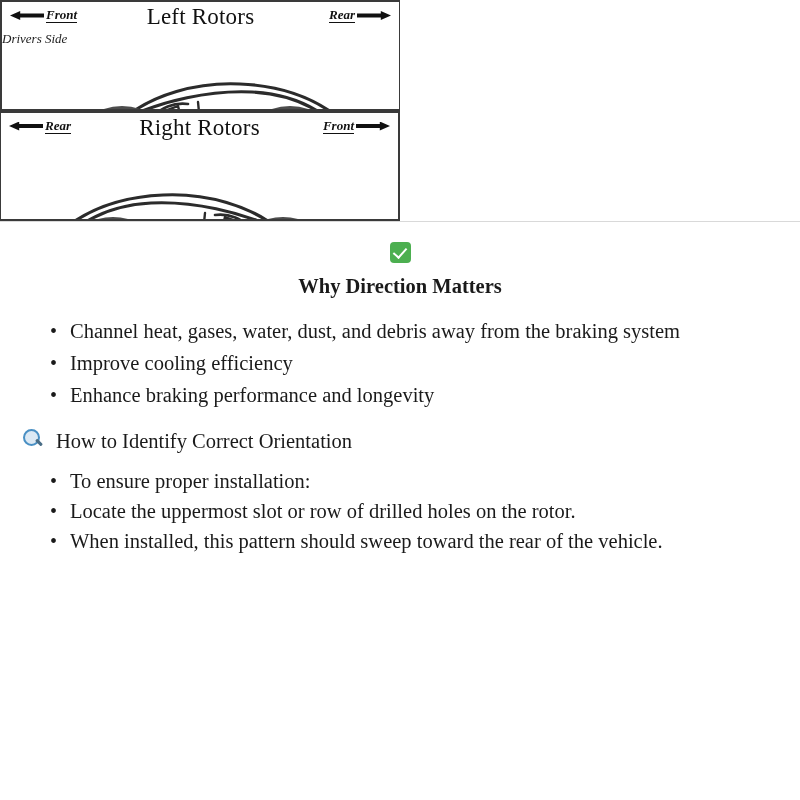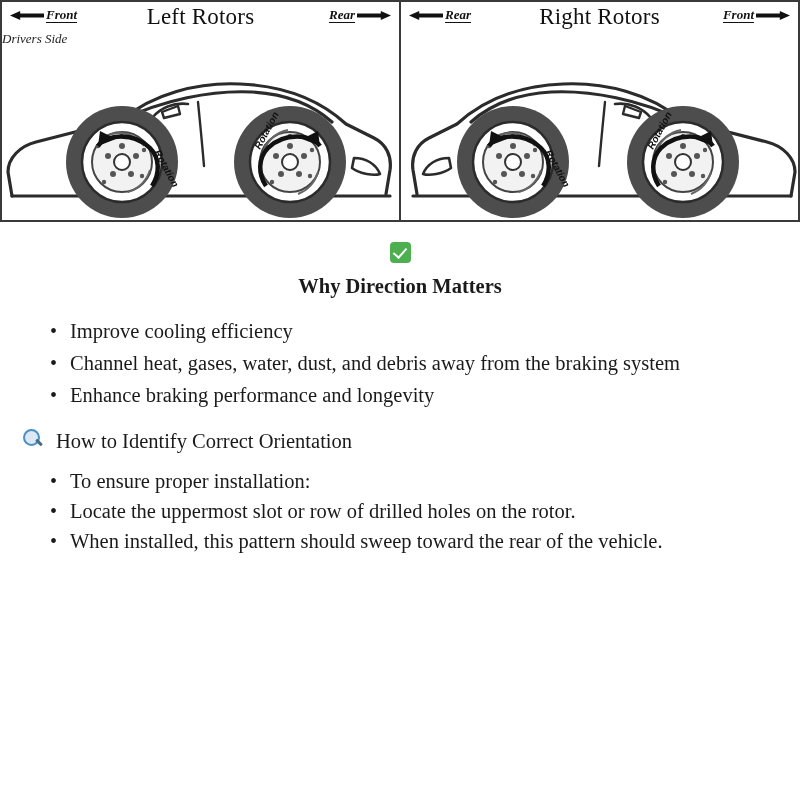--- a/index.html
+++ b/index.html
@@ -21,20 +21,21 @@
     box-sizing: border-box;
   }
 
   
   .diagram {
     display: flex;
     width: 800px;
     height: 222px;
     box-sizing: border-box;
     border-bottom: 1px solid #d9d9d9;
+    flex-direction: column;
   }
   .panel {
     position: relative;
     width: 400px;
     height: 222px;
     box-sizing: border-box;
     border: 2px solid #3a3a3a;
     background: #ffffff;
     overflow: hidden;
   }
@@ -349,22 +350,22 @@
   <div class="content">
 
 
     <h2 class="heading">
       <span class="check-icon"></span>
       <span>Why Direction Matters</span>
     </h2>
 
 
     <ul class="bullets">
+      <li>Channel heat, gases, water, dust, and debris away from the braking system</li>
       <li>Improve cooling efficiency</li>
-      <li>Channel heat, gases, water, dust, and debris away from the braking system</li>
       <li>Enhance braking performance and longevity</li>
     </ul>
 
     <div class="subheading">
       <span class="magnifier"></span>
       <span>How to Identify Correct Orientation</span>
     </div>
 
     <ul class="bullets tight">
       <li>To ensure proper installation:</li>

